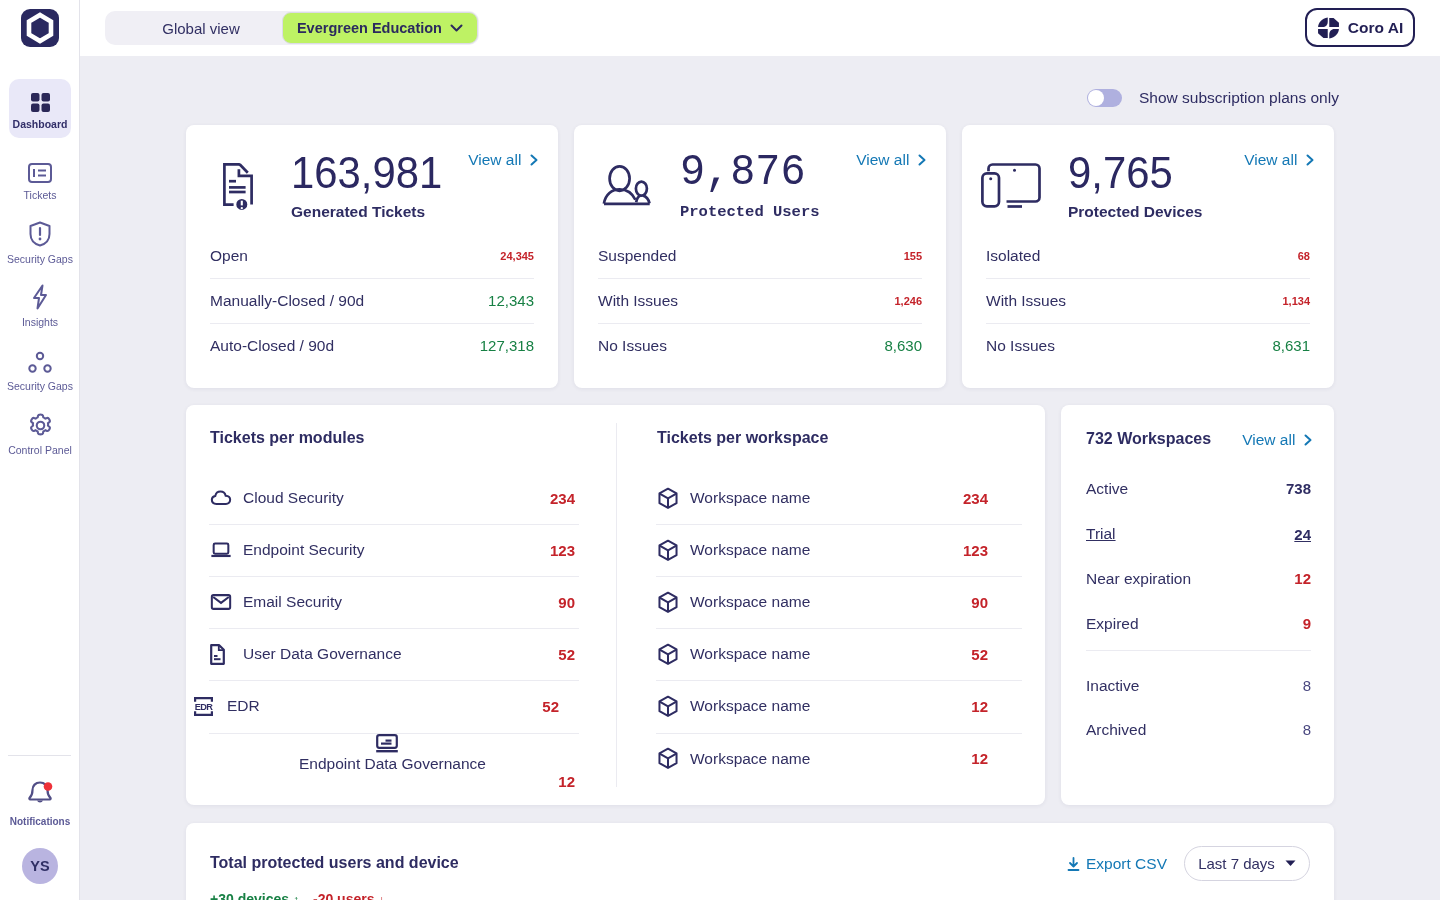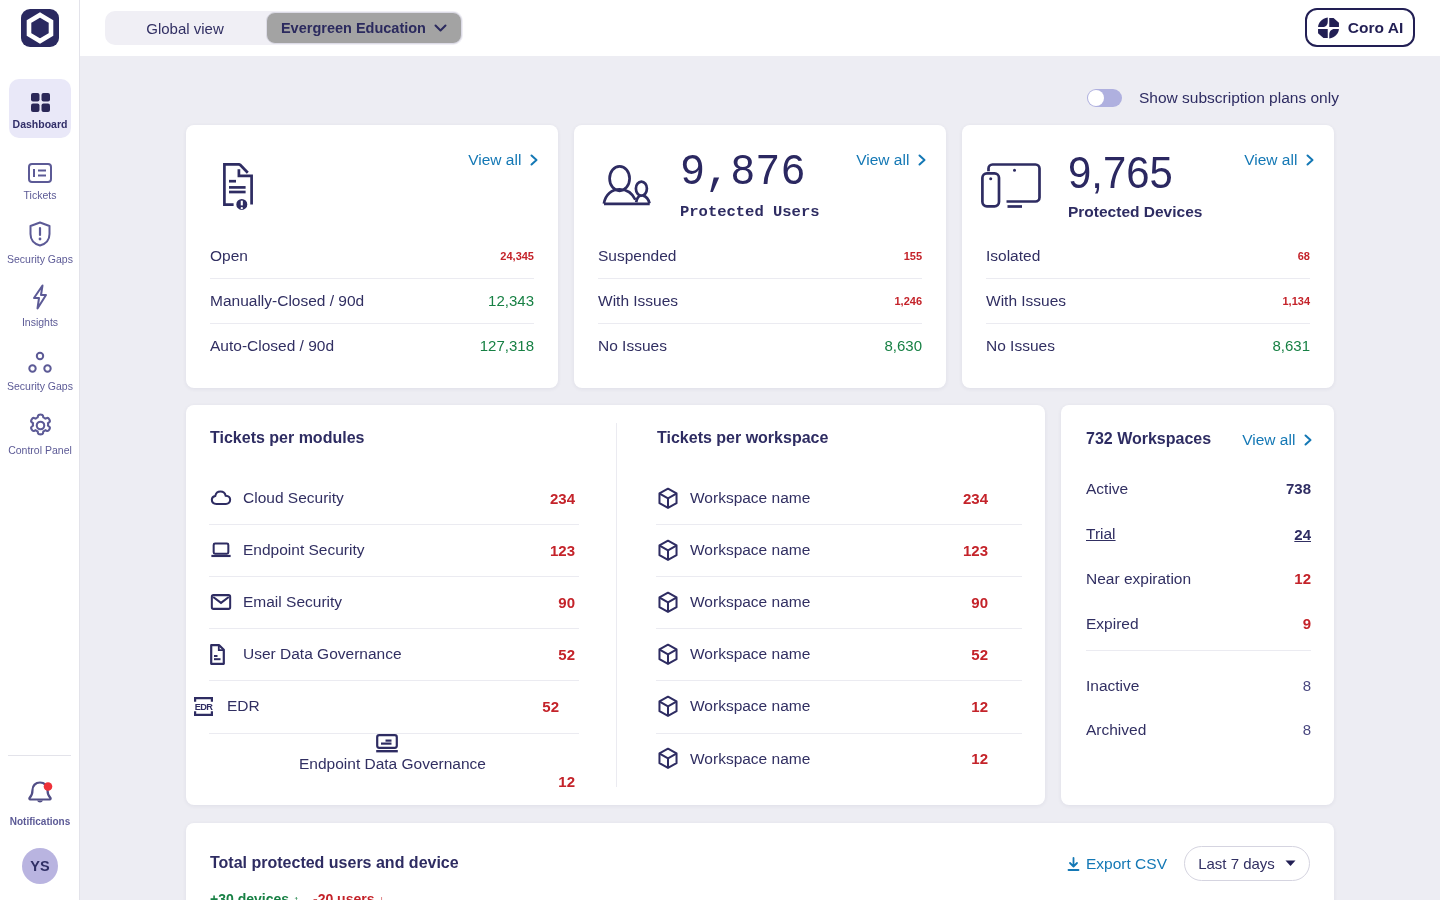--- a/index.html
+++ b/index.html
@@ -4,23 +4,23 @@
 <style>
 * { margin:0; padding:0; box-sizing:border-box; }
 html,body { width:1440px; height:900px; overflow:hidden; font-family:"Liberation Sans", sans-serif; background:#fff; }
 .content { position:absolute; left:80px; top:56px; right:0; bottom:0; background:#EDEDF3; }
 .sidebar { position:absolute; left:0; top:0; width:80px; height:900px; background:#fff; border-right:1px solid #E3E3EA; z-index:5; }
 .logo { position:absolute; left:21px; top:9px; width:38px; height:38px; background:#2A2960; border-radius:9px; }
 .navitem { position:absolute; width:80px; text-align:center; color:#5C5A96; }
 .navitem .lbl { font-size:10.5px; display:block; margin-top:2px; }
 .nav-active-bg { position:absolute; left:9px; top:79px; width:62px; height:59px; background:#E9E8F8; border-radius:10px; }
 .header { position:absolute; left:80px; top:0; width:1360px; height:56px; background:#fff; }
-.seg { position:absolute; left:25px; top:11px; height:34px; background:#F0EFF5; border-radius:10px; display:flex; align-items:center; }
+.seg { position:absolute; left:25px; top:11px; height:34px; background:#F0EFF5; border-radius:10px; display:flex; align-items:center;padding-left:16px; }
 .seg .gv { width:160px; text-align:center; font-size:15px; color:#312F63; }
-.seg .pill { height:32px; margin:1px; width:196px; background:#a3a3a3; border:1px solid #DCDBE6; border-radius:9px; display:flex; align-items:center; justify-content:center; font-size:14.5px; font-weight:bold; color:#2B2A5E; }
+.seg .pill { height:32px; margin:1px; width:196px; background:#bef264; border:1px solid #DCDBE6; border-radius:9px; display:flex; align-items:center; justify-content:center; font-size:14.5px; font-weight:bold; color:#2B2A5E; }
 .coroai { position:absolute; right:25px; top:8px; width:110px; height:39px; border:2px solid #221F54; border-radius:12px; background:#fff; display:flex; align-items:center; justify-content:center; gap:8px; font-size:15.5px; font-weight:bold; color:#221F54; }
 .card { position:absolute; background:#fff; border-radius:8px; box-shadow:0 1px 4px rgba(40,40,90,0.07); }
 .toggle { position:absolute; left:1087px; top:89px; width:35px; height:18px; background:#AFB0DF; border-radius:9px; }
 .toggle .knob { position:absolute; left:1px; top:1px; width:16px; height:16px; background:#fff; border-radius:50%; }
 .toggle-lbl { position:absolute; left:1139px; top:89px; font-size:15.5px; color:#2E2C62; white-space:nowrap; }
 .viewall { position:absolute; font-size:15.5px; font-weight:400; color:#1478B5; white-space:nowrap; }
 .bignum { font-size:45px; line-height:38px; color:#2B2861; transform:scaleX(0.93); transform-origin:0 50%; white-space:nowrap; }
 .biglbl { font-size:15.5px; font-weight:bold; color:#2E2C62; margin-top:11px; white-space:nowrap; }
 .srow { position:absolute; left:24px; right:24px; height:45px; display:flex; align-items:center; justify-content:space-between; font-size:15.5px; color:#312F62; }
 .srow .val { font-weight:bold; font-size:11px; }
@@ -137,20 +137,24 @@
         <path d="M16.6 1.2 L24.8 9.8"></path>
         <path d="M15.9 6.3 L15.9 12.8 L28.6 12.8 L28.6 41.6"></path>
         <path d="M6 18.2 L13 18.2"></path>
         <path d="M6 24.4 L22.6 24.4"></path>
         <path d="M6 29 L22.6 29"></path>
       </g>
       <circle cx="18.8" cy="41.4" r="6.3" fill="#2E2C62" stroke="#fff" stroke-width="1.6"></circle>
       <line x1="18.8" y1="37.7" x2="18.8" y2="42.4" stroke="#fff" stroke-width="2.1"></line>
       <circle cx="18.8" cy="45.2" r="1.15" fill="#fff"></circle>
     </svg>
+  <div style="position:absolute; left:105px; top:29px;">
+    <div class="bignum">163,981</div>
+    <div class="biglbl">Generated Tickets</div>
+  </div>
   <div class="srow" style="top:108px;">
       <span>Open</span>
       <span class="val red">24,345</span>
     </div>
   <div class="sep" style="left:24px; right:24px; top:153px;"></div>
   <div class="srow" style="top:153px;">
       <span>Manually-Closed / 90d</span>
       <span class="green" style="font-size:15px;">12,343</span>
     </div>
   <div class="sep" style="left:24px; right:24px; top:198px;"></div>

